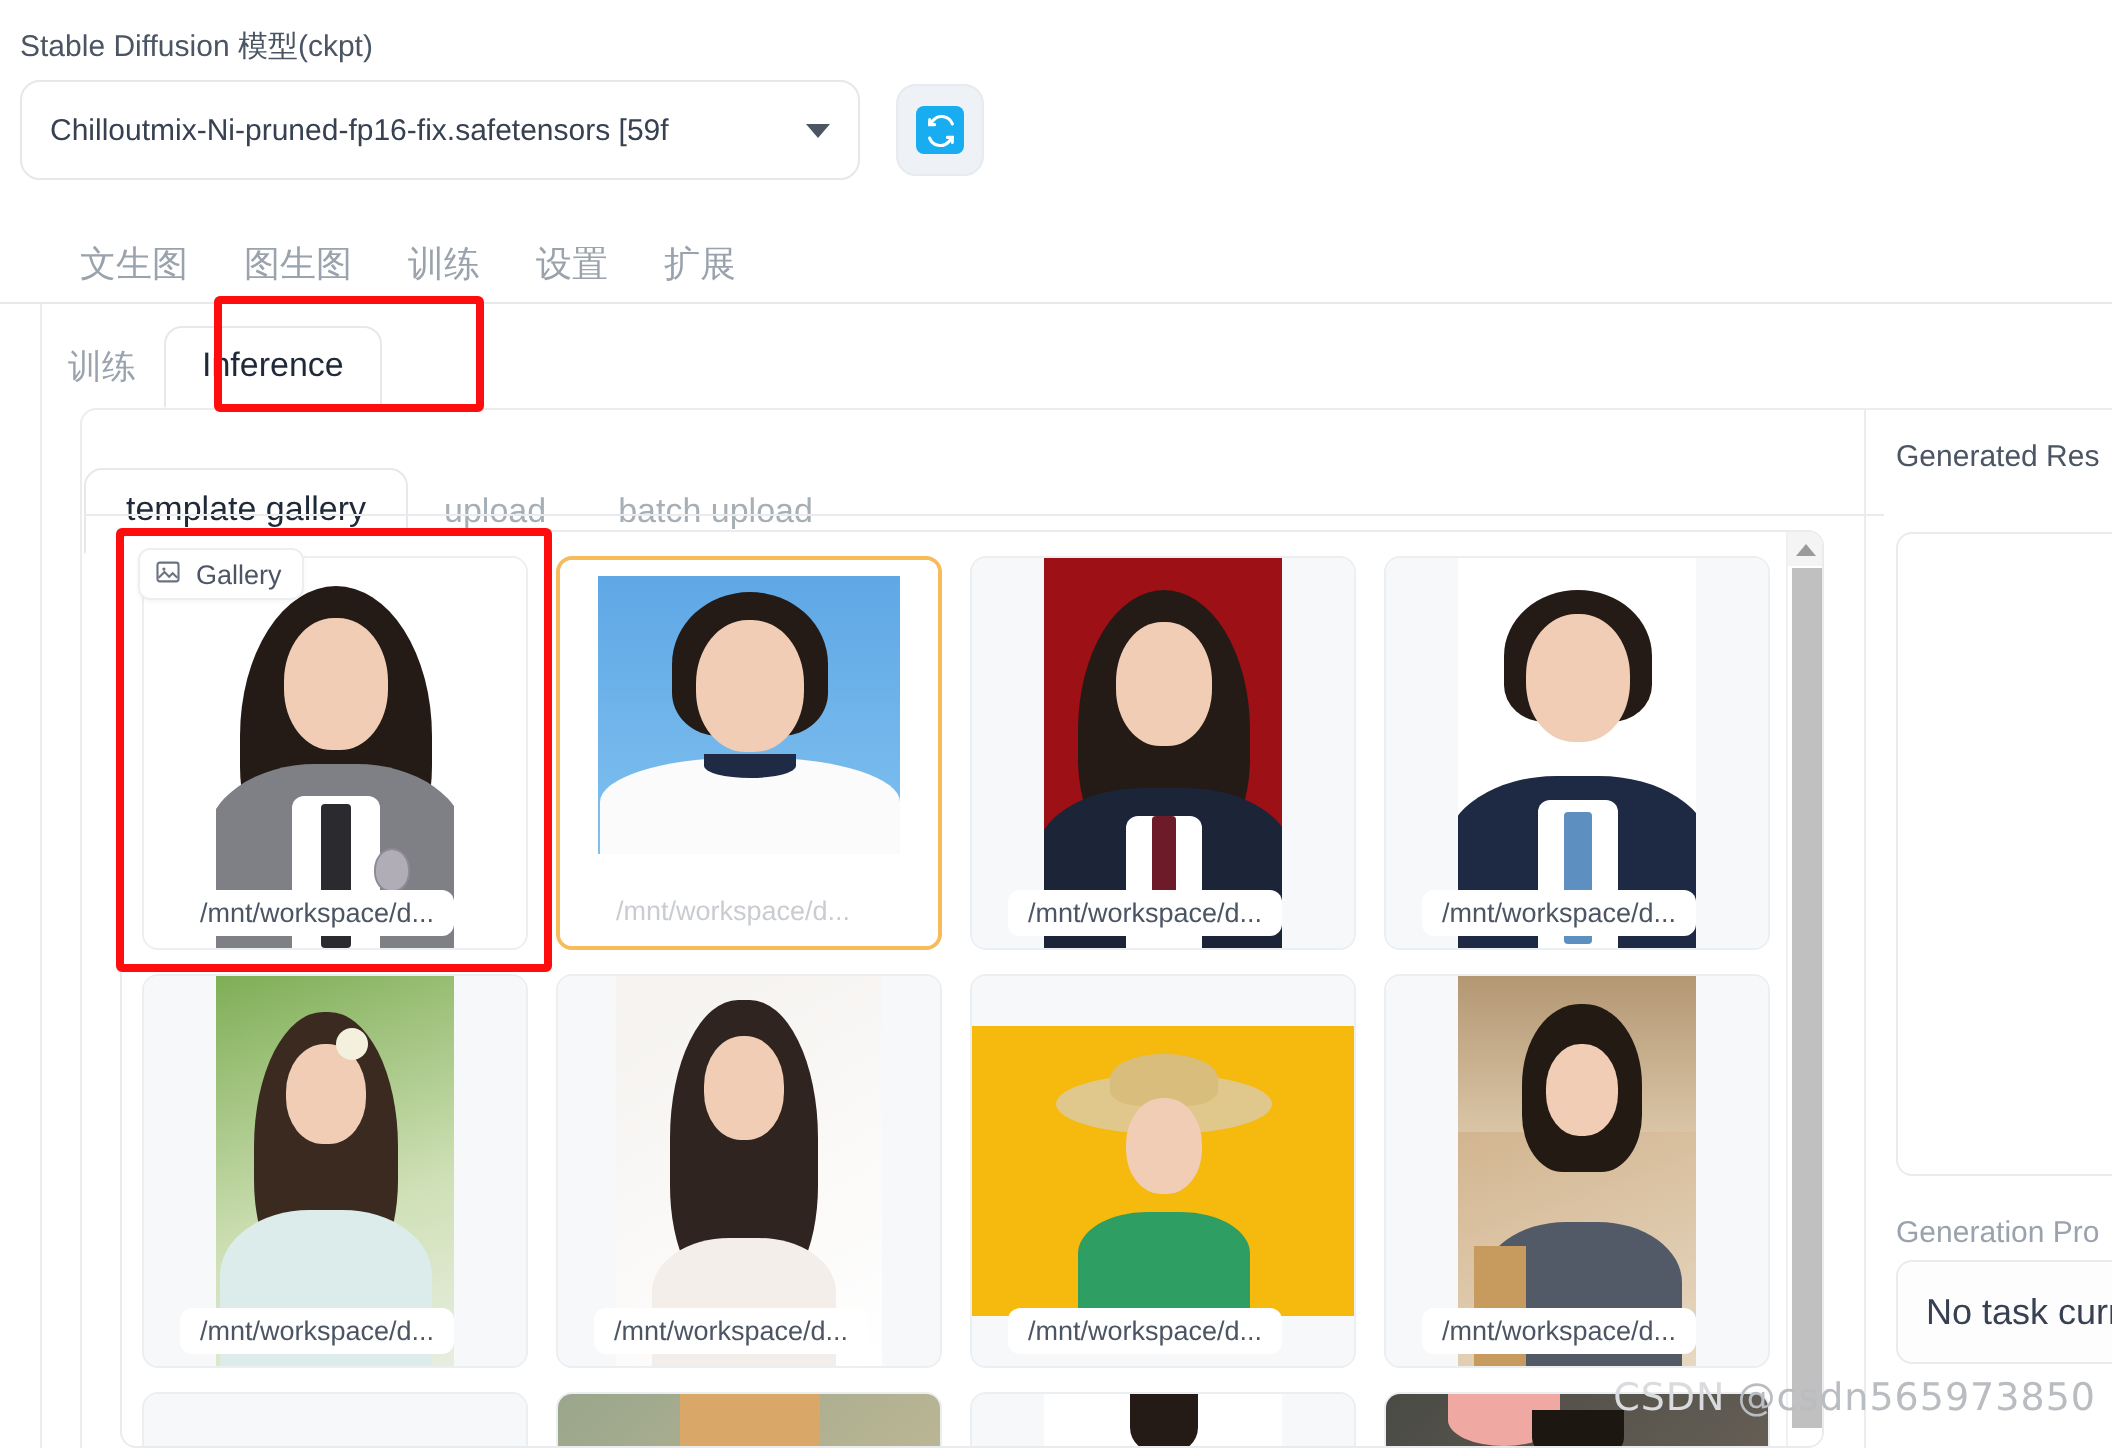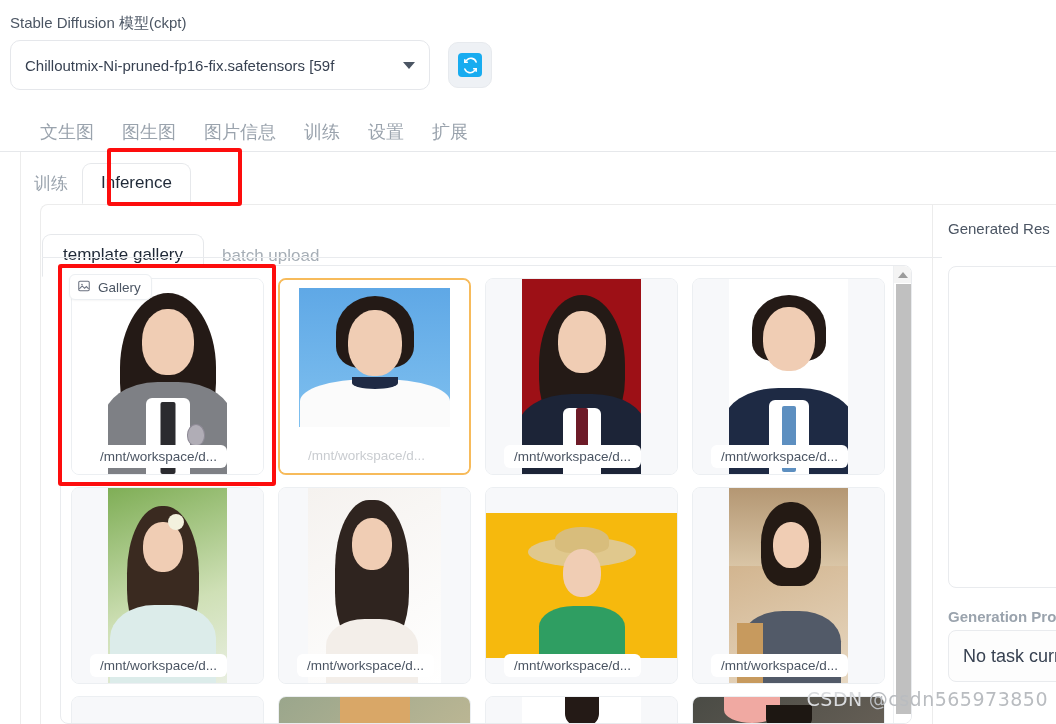--- a/index.html
+++ b/index.html
@@ -140,21 +140,21 @@
   .sb-arrow { width:0;height:0;border-left:5px solid transparent;border-right:5px solid transparent;border-bottom:6px solid #9b9b9b; }
   .sbar-thumb { position:absolute; left:2px; top:18px; width:15px; height:430px; background:#c0c0c0; }
 
   
   .right-divider { position:absolute; left:932px; top:204px; width:1px; height:520px; background:#ececec; }
   .res-label { position:absolute; left:948px; top:220px; font-size:15px; color:#4b5563; white-space:nowrap; }
   .res-box {
     position:absolute; left:948px; top:266px; width:200px; height:322px;
     border:1px solid #e9ebee; border-radius:8px; background:#fff;
   }
-  .prog-label { position:absolute; left:948px; top:608px; font-size:15px; color:#9aa3ad; white-space:nowrap;font-weight:bold; }
+  .prog-label { position:absolute; left:948px; top:608px; font-size:15px; color:#9aa3ad; white-space:nowrap; }
   .prog-box {
     position:absolute; left:948px; top:630px; width:200px; height:52px;
     border:1px solid #e9ebee; border-radius:8px; background:#fdfdfd;
     display:flex; align-items:center; padding:0 14px;
   }
   .prog-box span { font-size:18px; color:#374151; white-space:nowrap; }
 
   
   .watermark {
     position:absolute; right:8px; bottom:14px; z-index:60;
@@ -193,38 +193,38 @@
           <path d="M4 17a8 8 0 0 0 13.5 2.5L20 17"></path>
             <path d="M20 20v-3.5h-3.5"></path>
         </svg>
       </div>
     </div>
   </div>
 
   <div class="main-tabs">
     <div class="mtab">文生图</div>
     <div class="mtab">图生图</div>
-    <div class="mtab">图片信息</div>
     <div class="mtab">训练</div>
     <div class="mtab">设置</div>
     <div class="mtab">扩展</div>
   </div>
 
   <div class="outer-panel"></div>
 
   <div class="subtabs">
     <div class="stab">训练</div>
     <div class="stab active">Inference</div>
   </div>
   <div class="hl-red" style="left:107px; top:148px; width:135px; height:58px;"></div>
 
   <div class="inner-panel"></div>
 
   <div class="gtabs">
     <div class="gtab active">template gallery</div>
+    <div class="gtab">upload</div>
     <div class="gtab">batch upload</div>
   </div>
   <div class="gtabs-rule"></div>
 
   <div class="gallery-wrap">
 
     <div class="gallery-badge">
       <span>
         <svg width="14" height="14" viewBox="0 0 24 24" fill="none" stroke="#6b7280" stroke-width="1.8">
           <rect x="3" y="4" width="18" height="16" rx="2"></rect>

